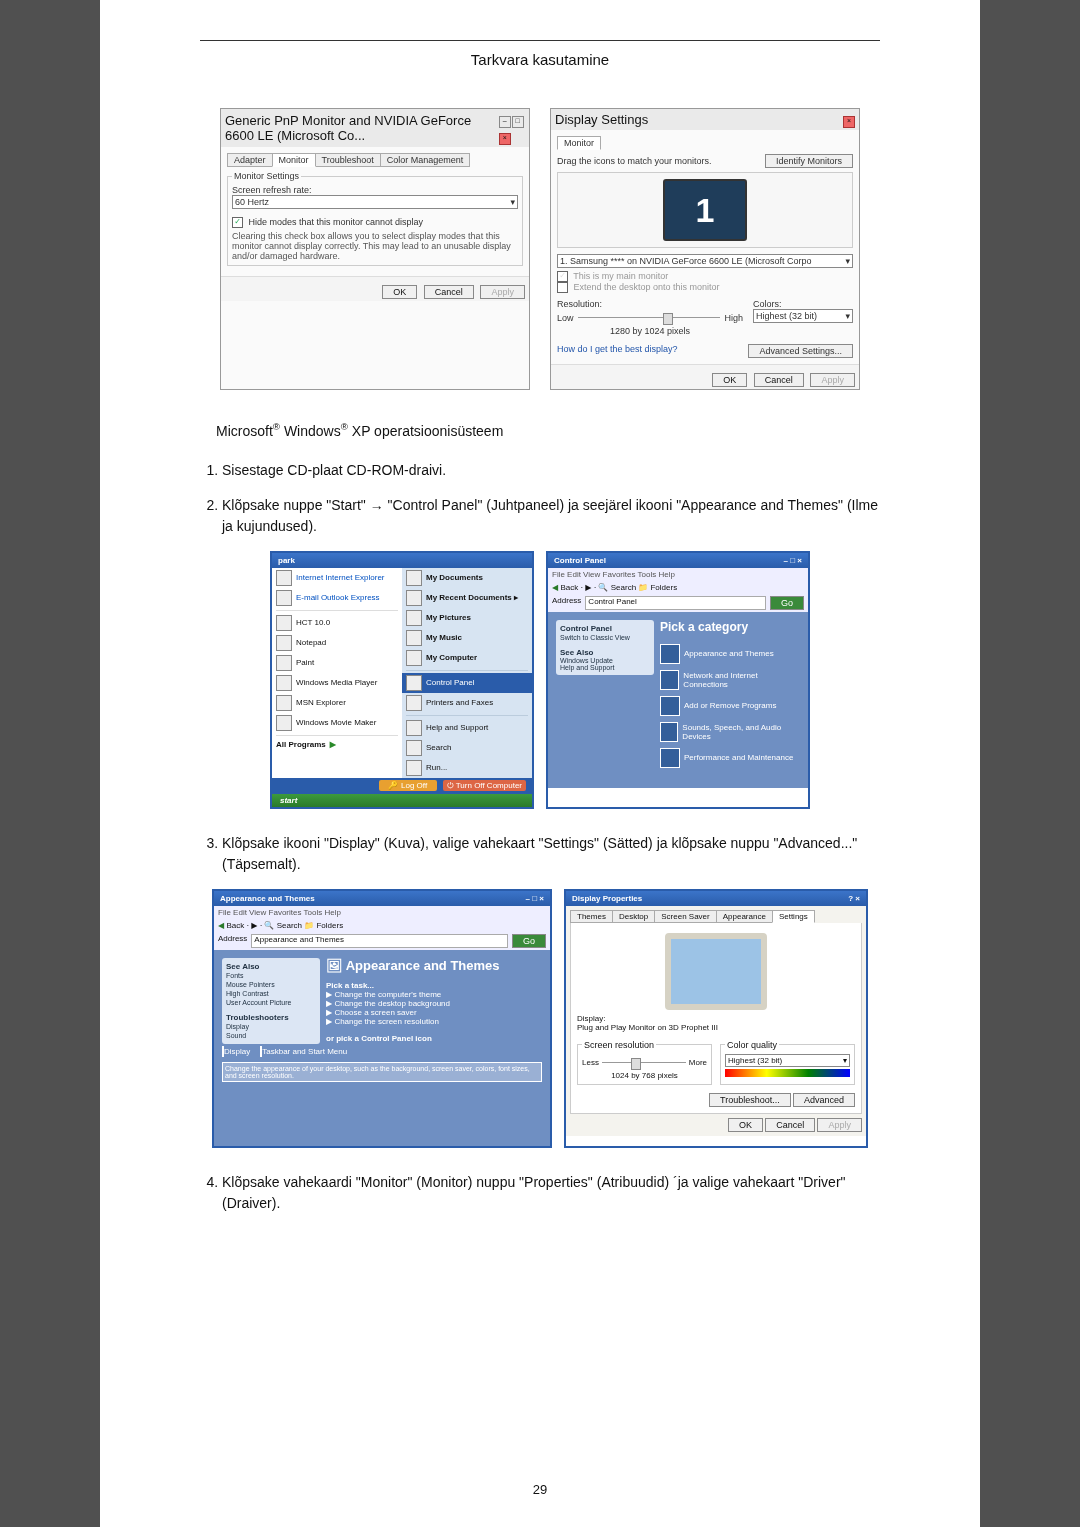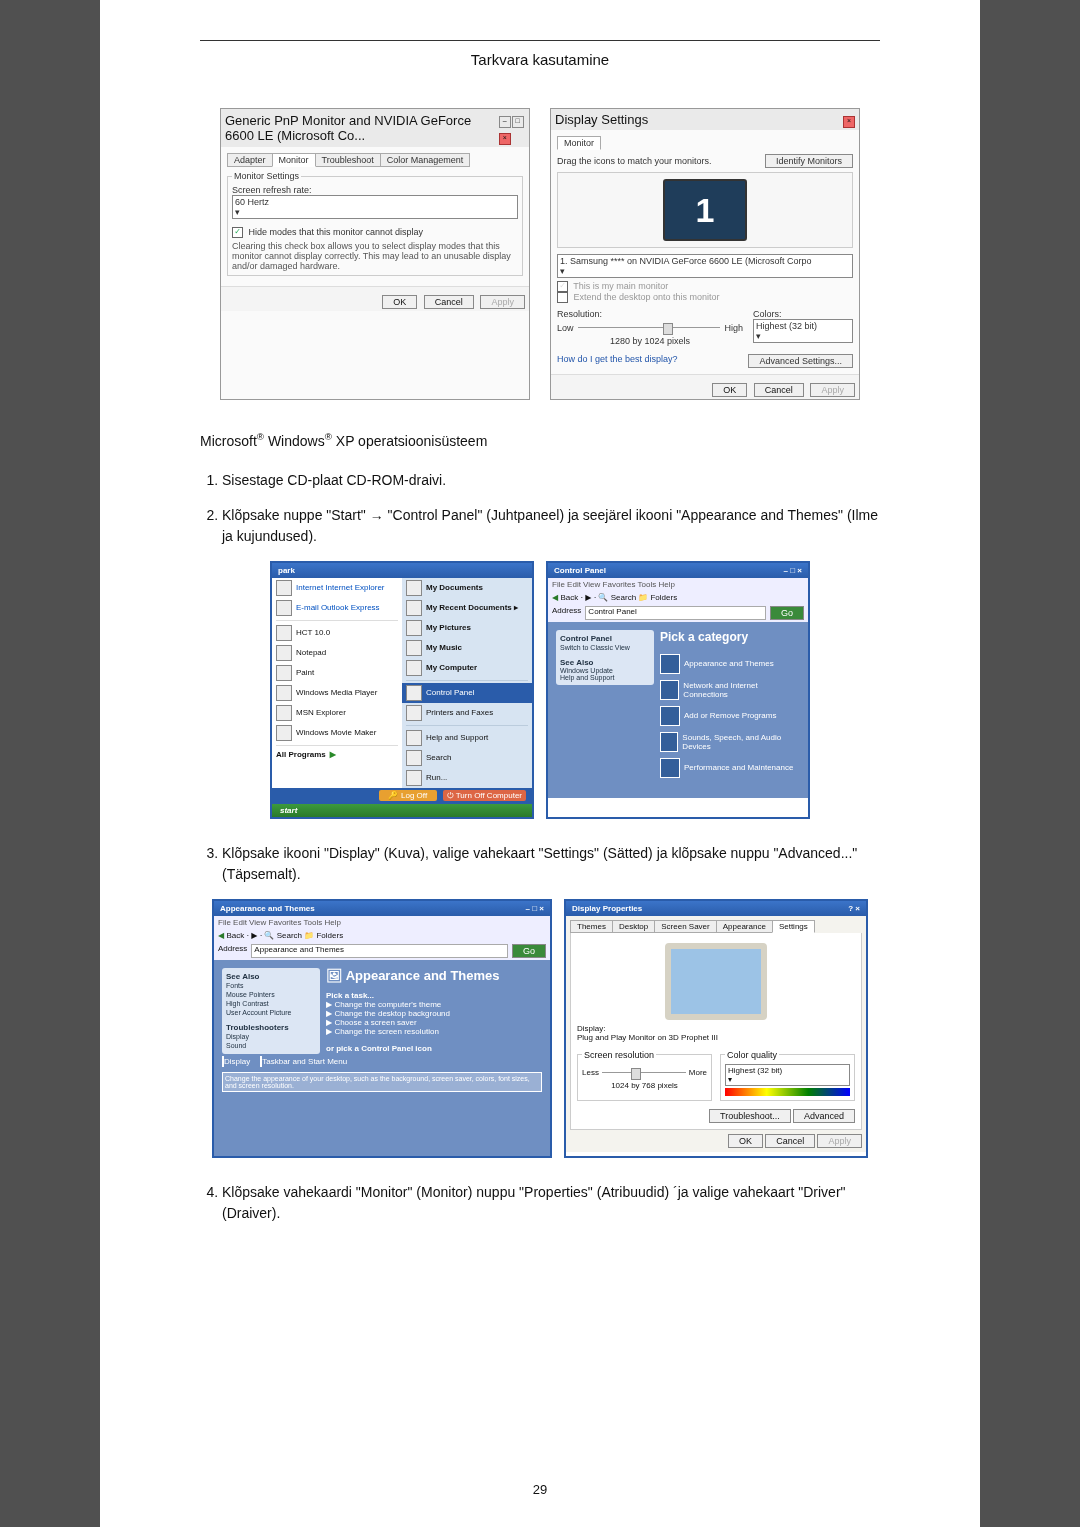--- a/index.html
+++ b/index.html
@@ -26,28 +26,28 @@
   .shot-inner { padding:6px; font-size:9px; color:#333;}
   .titlebar { background:#eaeaea; padding:2px 4px; display:flex; justify-content:space-between; align-items:center;}
   .titlebar .icns span { display:inline-block; width:10px;height:10px;border:1px solid #888;font-size:7px;line-height:8px;text-align:center;margin-left:1px;}
   .titlebar .icns .red { background:#e66; border-color:#a33;}
   .tabs { display:flex; font-size:9px; }
   .tab { border:1px solid #aaa; padding:1px 6px; background:#eee; margin-right:-1px;}
   .tab.act { background:#fff; border-bottom-color:#fff; z-index:1;}
   fieldset.fs { border:1px solid #ccc; margin:4px 0; padding:4px;}
   fieldset.fs legend { font-size:9px; padding:0 2px;}
   .btn { display:inline-block;border:1px solid #888;background:#f0f0f0;padding:1px 10px;font-size:9px;}
-  .select { border:1px solid #888; background:#fff; padding:1px 2px; display:flex; justify-content:space-between;flex-direction:column;}
+  .select { border:1px solid #888; background:#fff; padding:1px 2px; display:flex; justify-content:space-between;}
   .chk { display:inline-block; width:9px;height:9px;border:1px solid #666;background:#fff;font-size:8px;line-height:8px;text-align:center;color:#2a5;vertical-align:middle;margin-right:3px;}
   .btnrow-bottom { text-align:right; padding:6px 4px 2px 4px; border-top:1px solid #ddd; background:#f4f4f4;}
   .btnrow-bottom .btn { margin-left:3px;}
   .monicon { width:80px;height:58px;background:#1f3d5a;border:2px solid #333;border-radius:3px;margin:6px auto;display:flex;align-items:center;justify-content:center;color:#fff;font-size:34px;font-weight:bold;}
   .slider-line { height:1px;background:#999;position:relative;margin:8px 0;}
   .slider-line .thumb{position:absolute;top:-4px;left:60%;width:8px;height:10px;background:#ddd;border:1px solid #888;}
-  .body-text { font-size:14px; line-height:1.5; margin: 18px 0;}
+  .body-text { font-size:14px; line-height:1.5; margin: 18px 16px;}
   ol.steps { margin:0; padding-left: 22px;}
   ol.steps li { margin-bottom: 14px; font-size:14px; line-height:1.5;}
   .sup { font-size:0.7em; vertical-align:super;}
   
   .shots-row2 { display:flex; gap:12px; justify-content:center; margin:12px 0 24px 0;}
   .xp-box { border:2px solid #2a5caa; width:264px; box-sizing:border-box; font-size:8px;}
   .xp-title { background:linear-gradient(#3b74c9,#2a5caa); color:#fff; padding:3px 6px; font-weight:bold; display:flex; justify-content:space-between;}
   .startitem { display:flex; align-items:center; padding:2px 4px; gap:4px;}
   .ficon { width:14px;height:14px;border:1px solid #888;background:#eee;display:inline-block;}
   .startitem.blue { color:#0050c0;}

